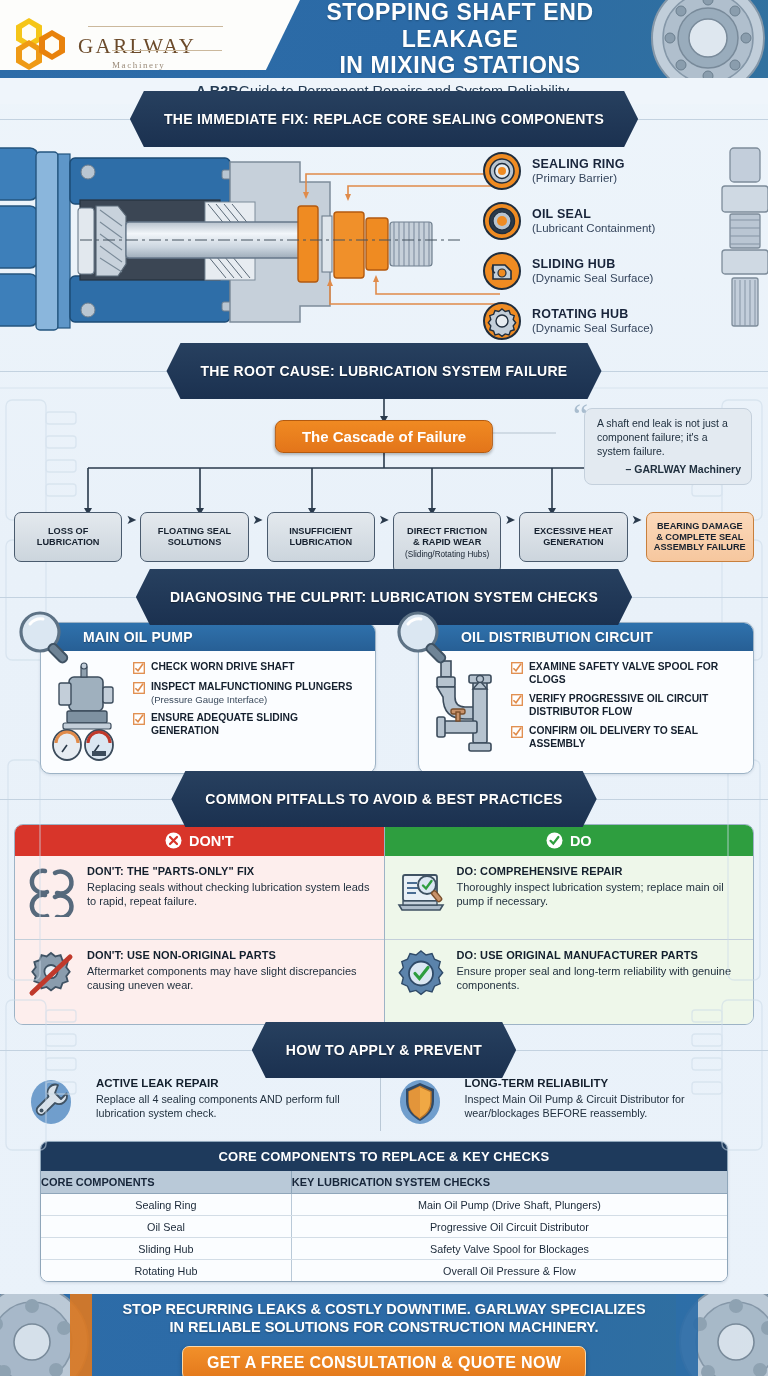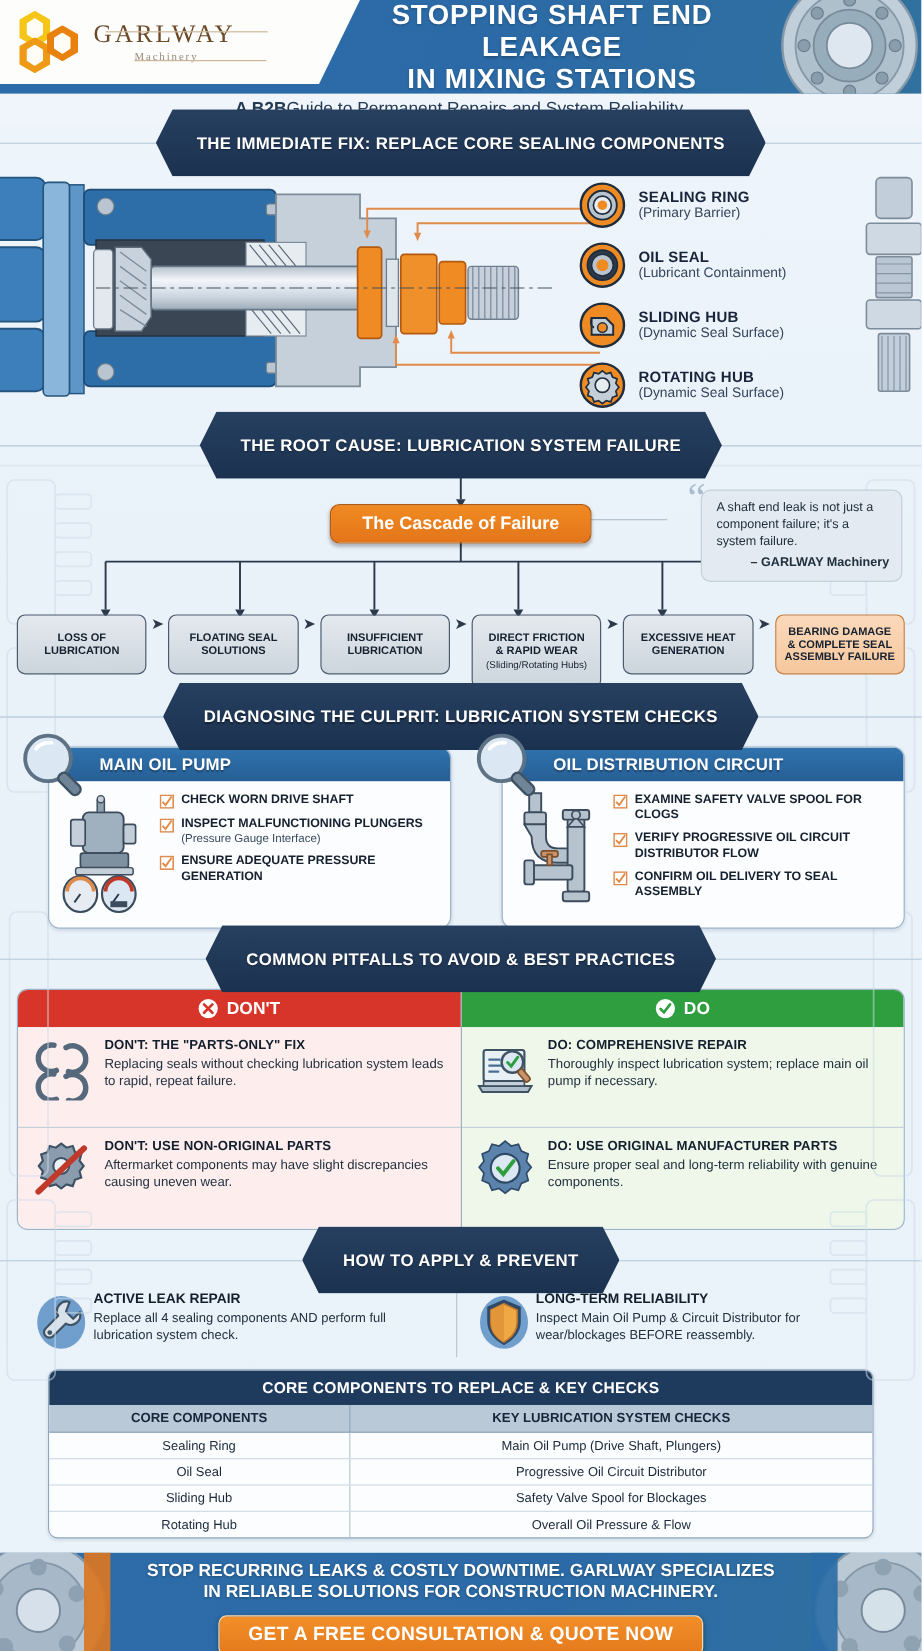--- a/index.html
+++ b/index.html
@@ -24,21 +24,21 @@
   
   .header {
     position: relative; height: 78px; width: 100%;
     background: linear-gradient(100deg,#2d6ca8 0%, #2b6aa6 55%, #31719f 100%);
     overflow: hidden;
   }
   .header-logo {
     position:absolute; left:0; top:0; width:300px; height:70px;
     background:#fdfdfb;
     clip-path: polygon(0 0, 300px 0, 262px 78px, 0 78px);
-    display:flex; align-items:center; padding-left:14px; gap:8px;
+    display:flex; align-items:flex-end; padding-left:14px; gap:8px;
   }
   .hex-group { position:relative; width:56px; height:52px; flex:0 0 auto; }
   .hex { position:absolute; width:26px; height:30px; clip-path: polygon(50% 0,100% 25%,100% 75%,50% 100%,0 75%,0 25%); }
   .hex .inner { position:absolute; inset:6px; clip-path: polygon(50% 0,100% 25%,100% 75%,50% 100%,0 75%,0 25%); background:#fffdf5; }
   .hex1 { left:2px;  top:0;   background:#f5c518; }
   .hex2 { left:2px;  top:22px;background:#ef9a15; }
   .hex3 { left:25px; top:12px;background:#e8820c; }
   .logo-text { display:flex; flex-direction:column; line-height:1; }
   .logo-name {
     font-family:"Liberation Serif", serif; font-size:21px; letter-spacing:2.4px;
@@ -154,32 +154,32 @@
   .dd-cell.r1 { border-bottom:1px solid #c3cfda; }
   .dd-col.dont .dd-cell { background:#fdeeed; }
   .dd-col.do   .dd-cell { background:#eef7ea; }
   .dd-col.do { border-left:1.5px solid #9db3c6; }
   .dd-icon { width:52px; height:52px; flex:0 0 auto; }
   .dd-title { font-size:11px; font-weight:bold; color:#131f2d; letter-spacing:.1px; }
   .dd-desc { font-size:11px; color:#22313f; line-height:1.3; margin-top:3px; }
 
   
   .apply { display:flex; margin:8px 20px 0 20px; }
-  .apply-col { flex:1; display:flex; gap:4px; padding:4px 8px; align-items:flex-start; }
+  .apply-col { flex:1; display:flex; gap:22px; padding:4px 8px; align-items:flex-start; }
   .apply-col + .apply-col { border-left:1.5px solid #b9c8d6; padding-left:16px; }
   .apply-icon { width:46px; height:50px; flex:0 0 auto; }
   .apply-title { font-size:11.5px; font-weight:bold; color:#131f2d; }
   .apply-desc { font-size:10.8px; color:#22313f; line-height:1.32; margin-top:3px; }
 
   
   .tbl { margin:10px 40px 0 40px; border-radius:8px; overflow:hidden; border:1px solid #8fa6ba; box-shadow:0 1px 3px rgba(20,40,70,.14); }
   .tbl-title { background:#1e3a5c; color:#fff; font-weight:bold; font-size:13px; text-align:center; padding:7px 0; letter-spacing:.2px; }
   table { width:100%; border-collapse:collapse; }
   th {
-    background:#b9c9d8; color:#17263a; font-size:11px; font-weight:bold; padding:5px 0; text-align:center;
+    background:#b9c9d8; color:#17263a; font-size:11px; font-weight:bold; padding:5px 0; text-align:left;
     border-right:1px solid #8fa6ba; border-bottom:1px solid #8fa6ba;
   }
   th:last-child { border-right:none; }
   td {
     background:#fbfdff; font-size:10.8px; color:#1a2838; text-align:center; padding:4.5px 0;
     border-right:1px solid #b9c9d8; border-bottom:1px solid #d3dde6;
   }
   td:last-child { border-right:none; }
   tr:last-child td { border-bottom:none; }
 
@@ -547,21 +547,21 @@
               <div class="check-text">
                 <span>INSPECT MALFUNCTIONING PLUNGERS</span>
                 <span class="note">(Pressure Gauge Interface)</span>
               </div>
             </div>
             <div class="check-item">
               <svg class="check-box" viewBox="0 0 12 12">
                   <rect x="0.7" y="0.7" width="10.6" height="10.6" fill="#fff" stroke="#e08b4a" stroke-width="1.3"></rect>
                   <path d="M2.4 6.2 L5 8.8 L10 1.8" fill="none" stroke="#e08b4a" stroke-width="1.6"></path>
                 </svg>
-              <div class="check-text">ENSURE ADEQUATE PRESSURE GENERATION</div>
+              <div class="check-text">ENSURE ADEQUATE SLIDING GENERATION</div>
             </div>
           </div>
         </div>
       </div>
     </div>
 
     <div class="diag-card">
       <svg class="magnifier" viewBox="0 0 62 62">
         <circle cx="26" cy="24" r="19" fill="#dbe7f2" stroke="#5d7285" stroke-width="3.2"></circle>
         <path d="M16 16 q5 -6 13 -5" stroke="#ffffff" stroke-width="3" fill="none" stroke-linecap="round"></path>

